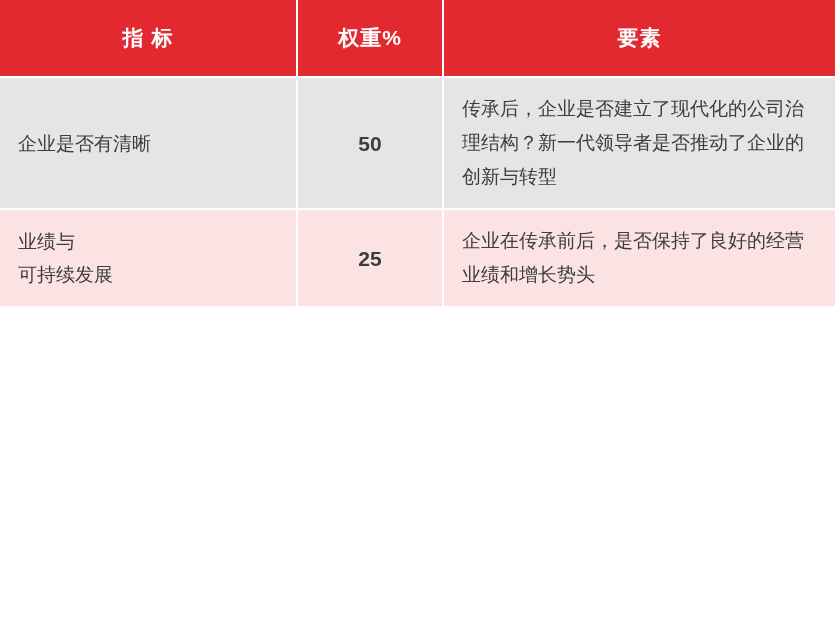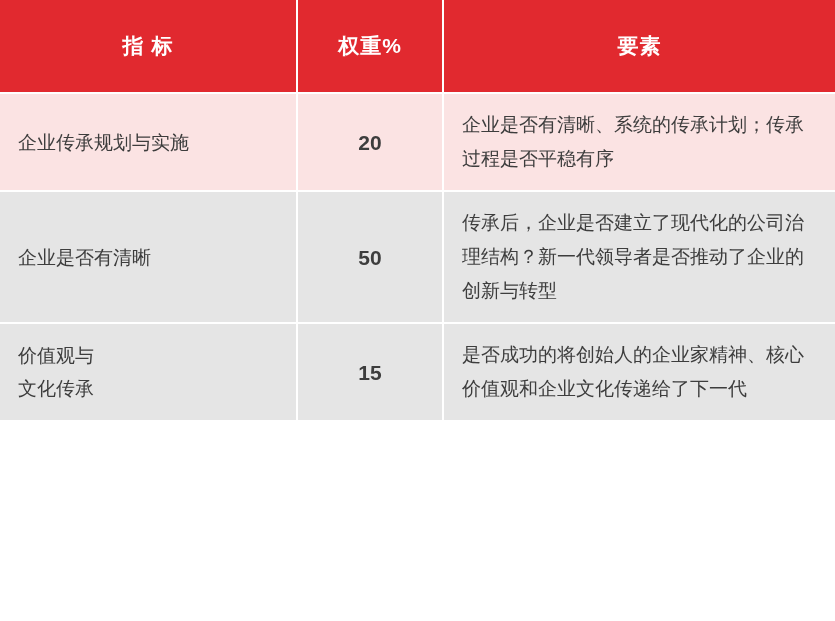--- a/index.html
+++ b/index.html
@@ -29,21 +29,21 @@
   table.criteria-table col.col-elements { width: 392px; }
 
   thead th {
     background: #e1292f;
     color: #ffffff;
     font-size: 21px;
     font-weight: bold;
     text-align: center;
     vertical-align: middle;
     height: 60px;
-    padding: 16px;
+    padding: 8px;
     border: 2px solid #ffffff;
     letter-spacing: 1px;
   }
   thead th:first-child { border-left: none; }
   thead th:last-child { border-right: none; font-family: Liberation Serif, serif; }
   thead tr th { border-top: none; }
 
   tbody td {
     font-size: 19px;
     line-height: 33px;
@@ -82,33 +82,28 @@
       <col class="col-elements">
     </colgroup>
     <thead>
       <tr>
         <th>指 标</th>
         <th>权重%</th>
         <th>要素</th>
       </tr>
     </thead>
     <tbody>
-      <tr class="shade-light">
-        <td class="indicator">企业传承规划与实施</td>
-        <td class="weight">20</td>
-        <td class="elements">企业是否有清晰、系统的传承计划；传承过程是否平稳有序</td>
-      </tr>
       <tr class="shade-lighter">
         <td class="indicator">企业是否有清晰</td>
         <td class="weight">50</td>
         <td class="elements">传承后，企业是否建立了现代化的公司治理结构？新一代领导者是否推动了企业的创新与转型</td>
       </tr>
-      <tr class="shade-lighter">
+      <tr class="shade-light">
         <td class="indicator">
-            <span class="nowrap-line">价值观与</span>
-            <span class="nowrap-line">文化传承</span>
+            <span class="nowrap-line">业绩与</span>
+            <span class="nowrap-line">可持续发展</span>
           </td>
-        <td class="weight">15</td>
-        <td class="elements">是否成功的将创始人的企业家精神、核心价值观和企业文化传递给了下一代</td>
+        <td class="weight">25</td>
+        <td class="elements">企业在传承前后，是否保持了良好的经营业绩和增长势头</td>
       </tr>
     </tbody>
   </table>
 </div>
 
 </body></html>

